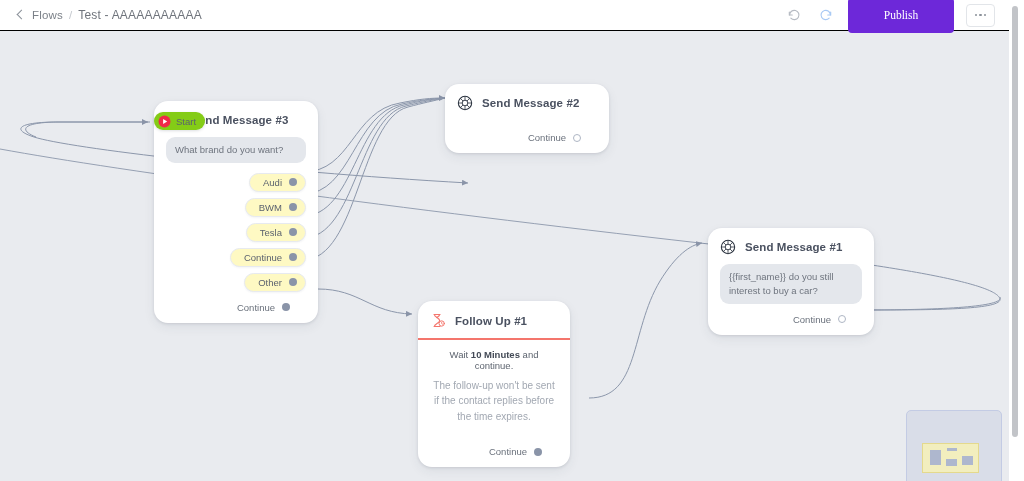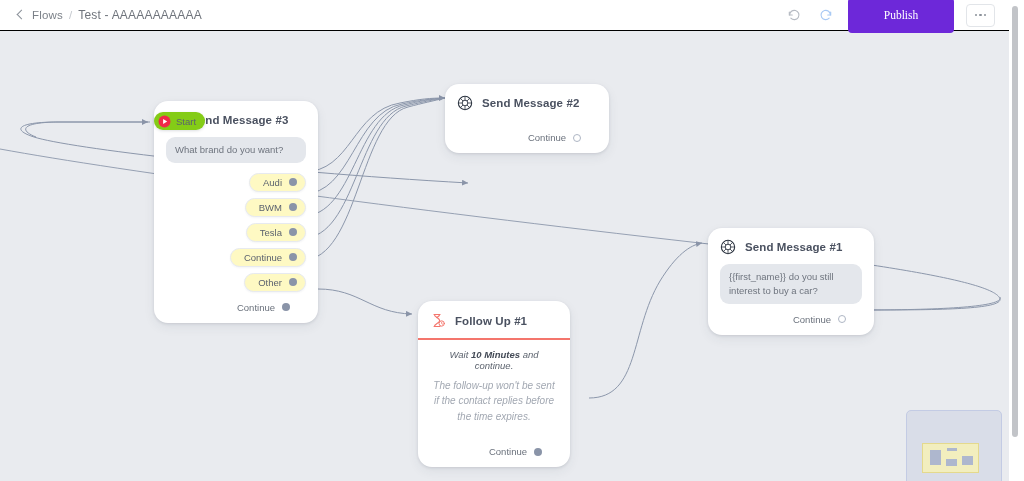--- a/index.html
+++ b/index.html
@@ -286,21 +286,21 @@
       <div class="node-head">
         <svg width="16" height="17" viewBox="0 0 24 24" fill="none" stroke="#f4756c" stroke-width="1.7" stroke-linecap="round">
           <path d="M6 3h9M6 21h9M6.5 3c0 4 8 5 8 9s-8 5-8 9"></path>
           <path d="M14.5 3c0 2.2-2.4 3.4-4.3 4.6"></path>
           <circle cx="17.5" cy="16.5" r="4" stroke-width="1.5"></circle>
           <path d="M17.5 14.6v2l1.3.9" stroke-width="1.3"></path>
         </svg>
         <span class="node-title">Follow Up #1</span>
       </div>
       <div class="followup-rule"></div>
-      <div class="node-body" style="padding-bottom:4px;font-style:italic;">
+      <div class="node-body" style="padding-bottom:4px;">
         <div class="fu-line1">
           <span>Wait</span>
           <b>10 Minutes</b>
           <span>and continue.</span>
         </div>
         <div class="fu-line2">The follow-up won't be sent if the contact replies before the time expires.</div>
       </div>
       <div class="continue-row" style="padding-top:18px;">
         <span>Continue</span>
         <span class="dot filled"></span>

